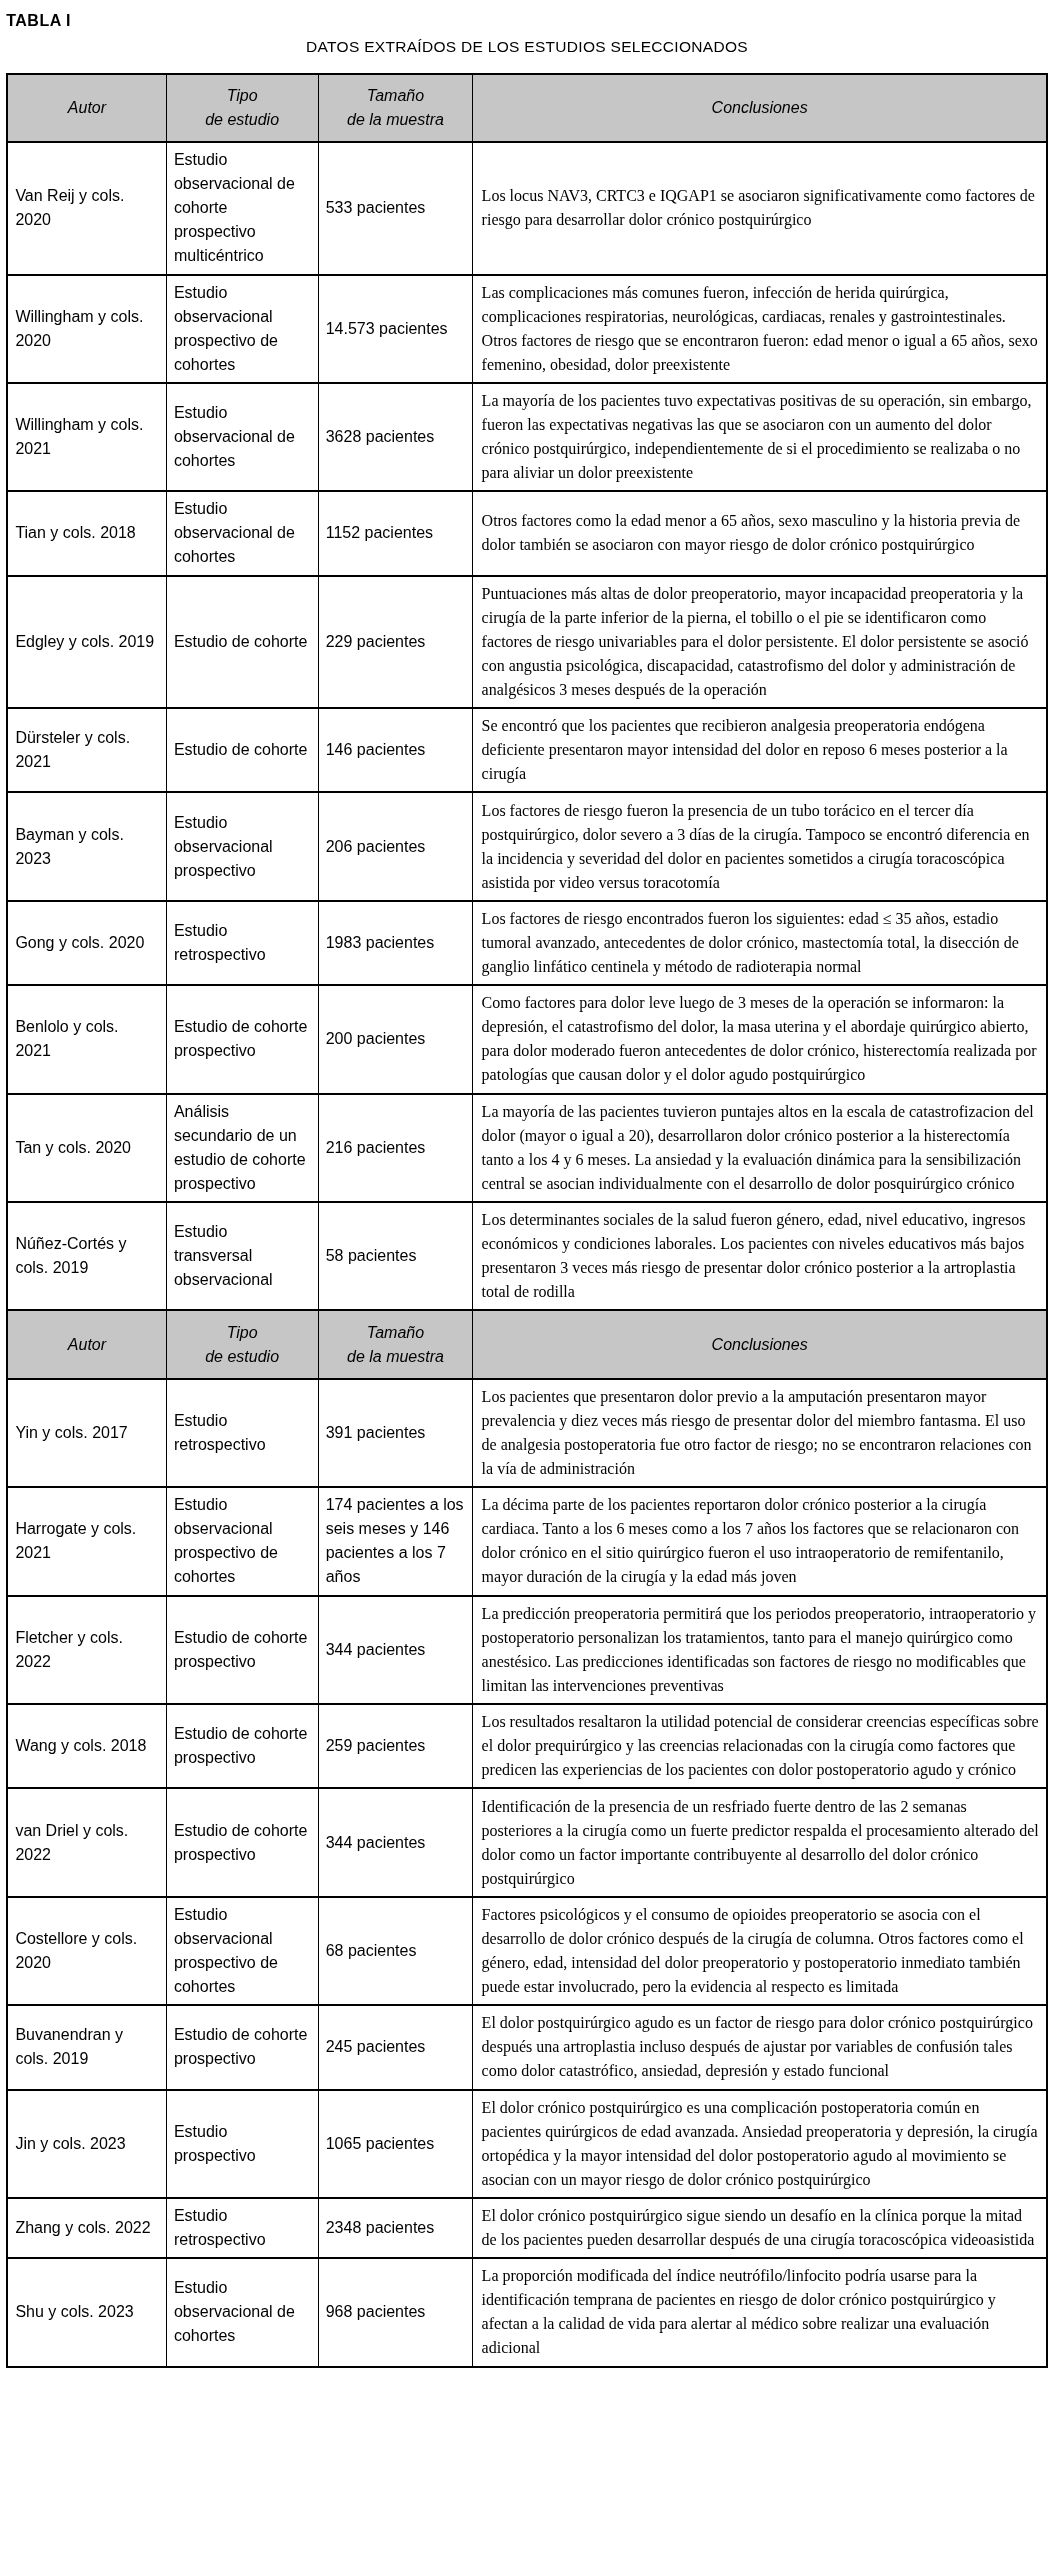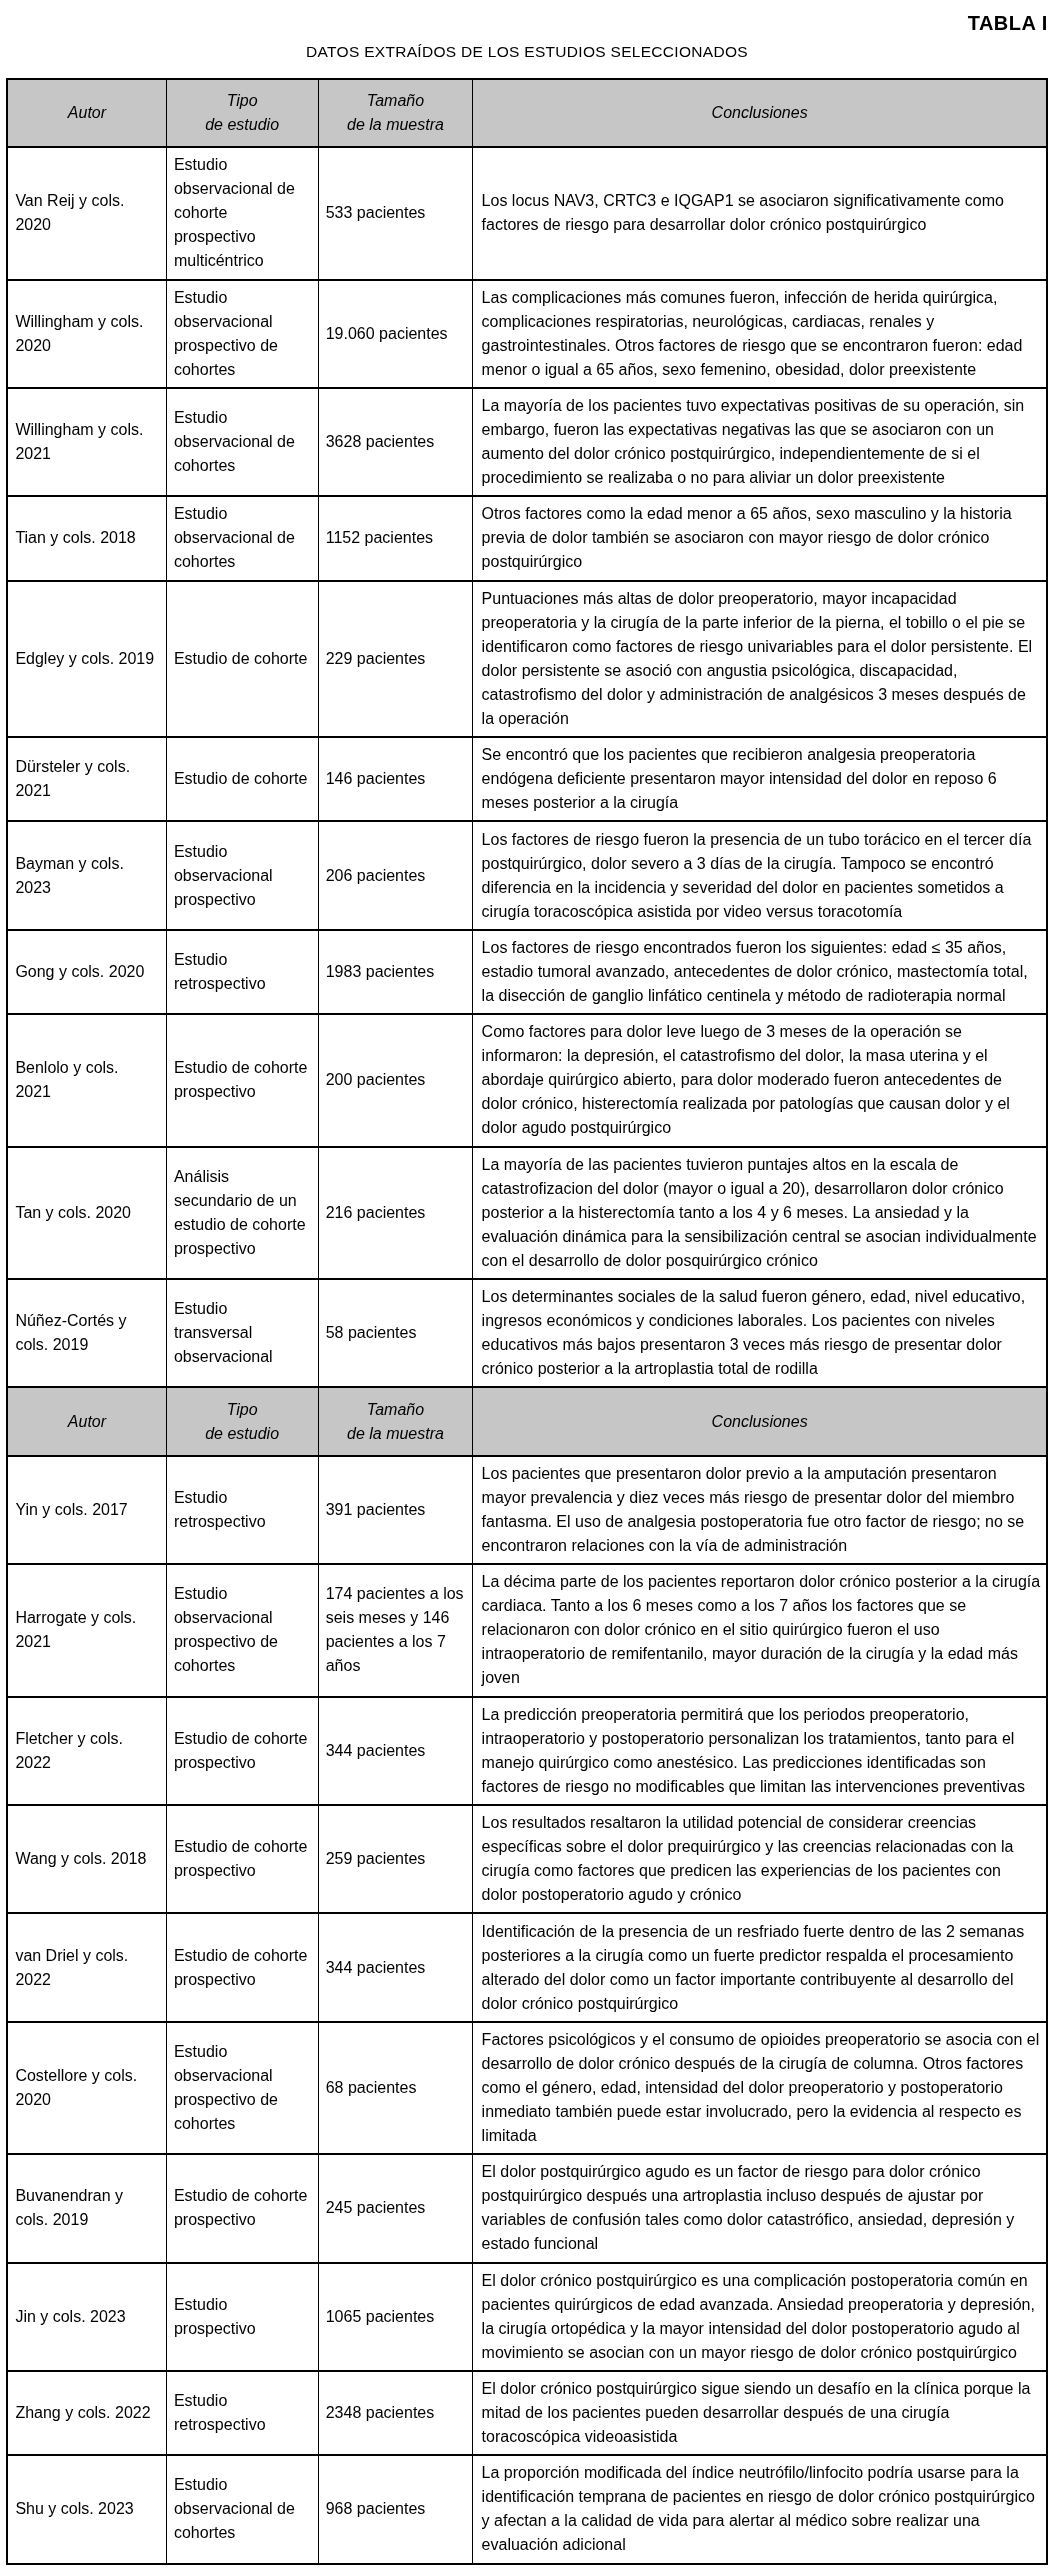--- a/index.html
+++ b/index.html
@@ -10,22 +10,22 @@
     color: #000000;
     font-family: "Liberation Sans", sans-serif;
   }
   .page {
     width: 1054px;
     box-sizing: border-box;
     padding: 7.2px 6.2px 31px 6.2px;
     background: #ffffff;
   }
   .title {
-    text-align: right;
-    font-size: 20px;
+    text-align: left;
+    font-size: 16px;
     font-weight: bold;
     letter-spacing: 0.5px;
     margin: 5.2px 0 7.2px 0;
   }
   .subtitle {
     text-align: center;
     font-size: 15.5px;
     font-weight: normal;
     letter-spacing: 0.3px;
     margin: 0 0 7.2px 0;
@@ -62,20 +62,21 @@
   }
   td {
     font-size: 16px;
     line-height: 1.5;
     padding: 5.2px 8.2px 5.2px 7.2px;
     background: #ffffff;
   }
   td.cell-conclusiones {
     padding-left: 8.2px;
     padding-right: 5px;
+    font-family: Liberation Serif, serif;
   }
 </style>
 </head>
 <body>
 
 <div class="page">
   <div class="title">TABLA I</div>
   <div class="subtitle">DATOS EXTRAÍDOS DE LOS ESTUDIOS SELECCIONADOS</div>
 
   <table class="studies">
@@ -96,21 +97,21 @@
   </tr>
         <tr class="data-row">
     <td class="cell-autor">Van Reij y cols. 2020</td>
     <td class="cell-tipo">Estudio observacional de cohorte prospectivo multicéntrico</td>
     <td class="cell-tamano">533 pacientes</td>
     <td class="cell-conclusiones">Los locus NAV3, CRTC3 e IQGAP1 se asociaron significativamente como factores de riesgo para desarrollar dolor crónico postquirúrgico</td>
   </tr>
         <tr class="data-row">
     <td class="cell-autor">Willingham y cols. 2020</td>
     <td class="cell-tipo">Estudio observacional prospectivo de cohortes</td>
-    <td class="cell-tamano">19.060 pacientes</td>
+    <td class="cell-tamano">14.573 pacientes</td>
     <td class="cell-conclusiones">Las complicaciones más comunes fueron, infección de herida quirúrgica, complicaciones respiratorias, neurológicas, cardiacas, renales y gastrointestinales. Otros factores de riesgo que se encontraron fueron: edad menor o igual a 65 años, sexo femenino, obesidad, dolor preexistente</td>
   </tr>
         <tr class="data-row">
     <td class="cell-autor">Willingham y cols. 2021</td>
     <td class="cell-tipo">Estudio observacional de cohortes</td>
     <td class="cell-tamano">3628 pacientes</td>
     <td class="cell-conclusiones">La mayoría de los pacientes tuvo expectativas positivas de su operación, sin embargo, fueron las expectativas negativas las que se asociaron con un aumento del dolor crónico postquirúrgico, independientemente de si el procedimiento se realizaba o no para aliviar un dolor preexistente</td>
   </tr>
         <tr class="data-row">
     <td class="cell-autor">Tian y cols. 2018</td>

